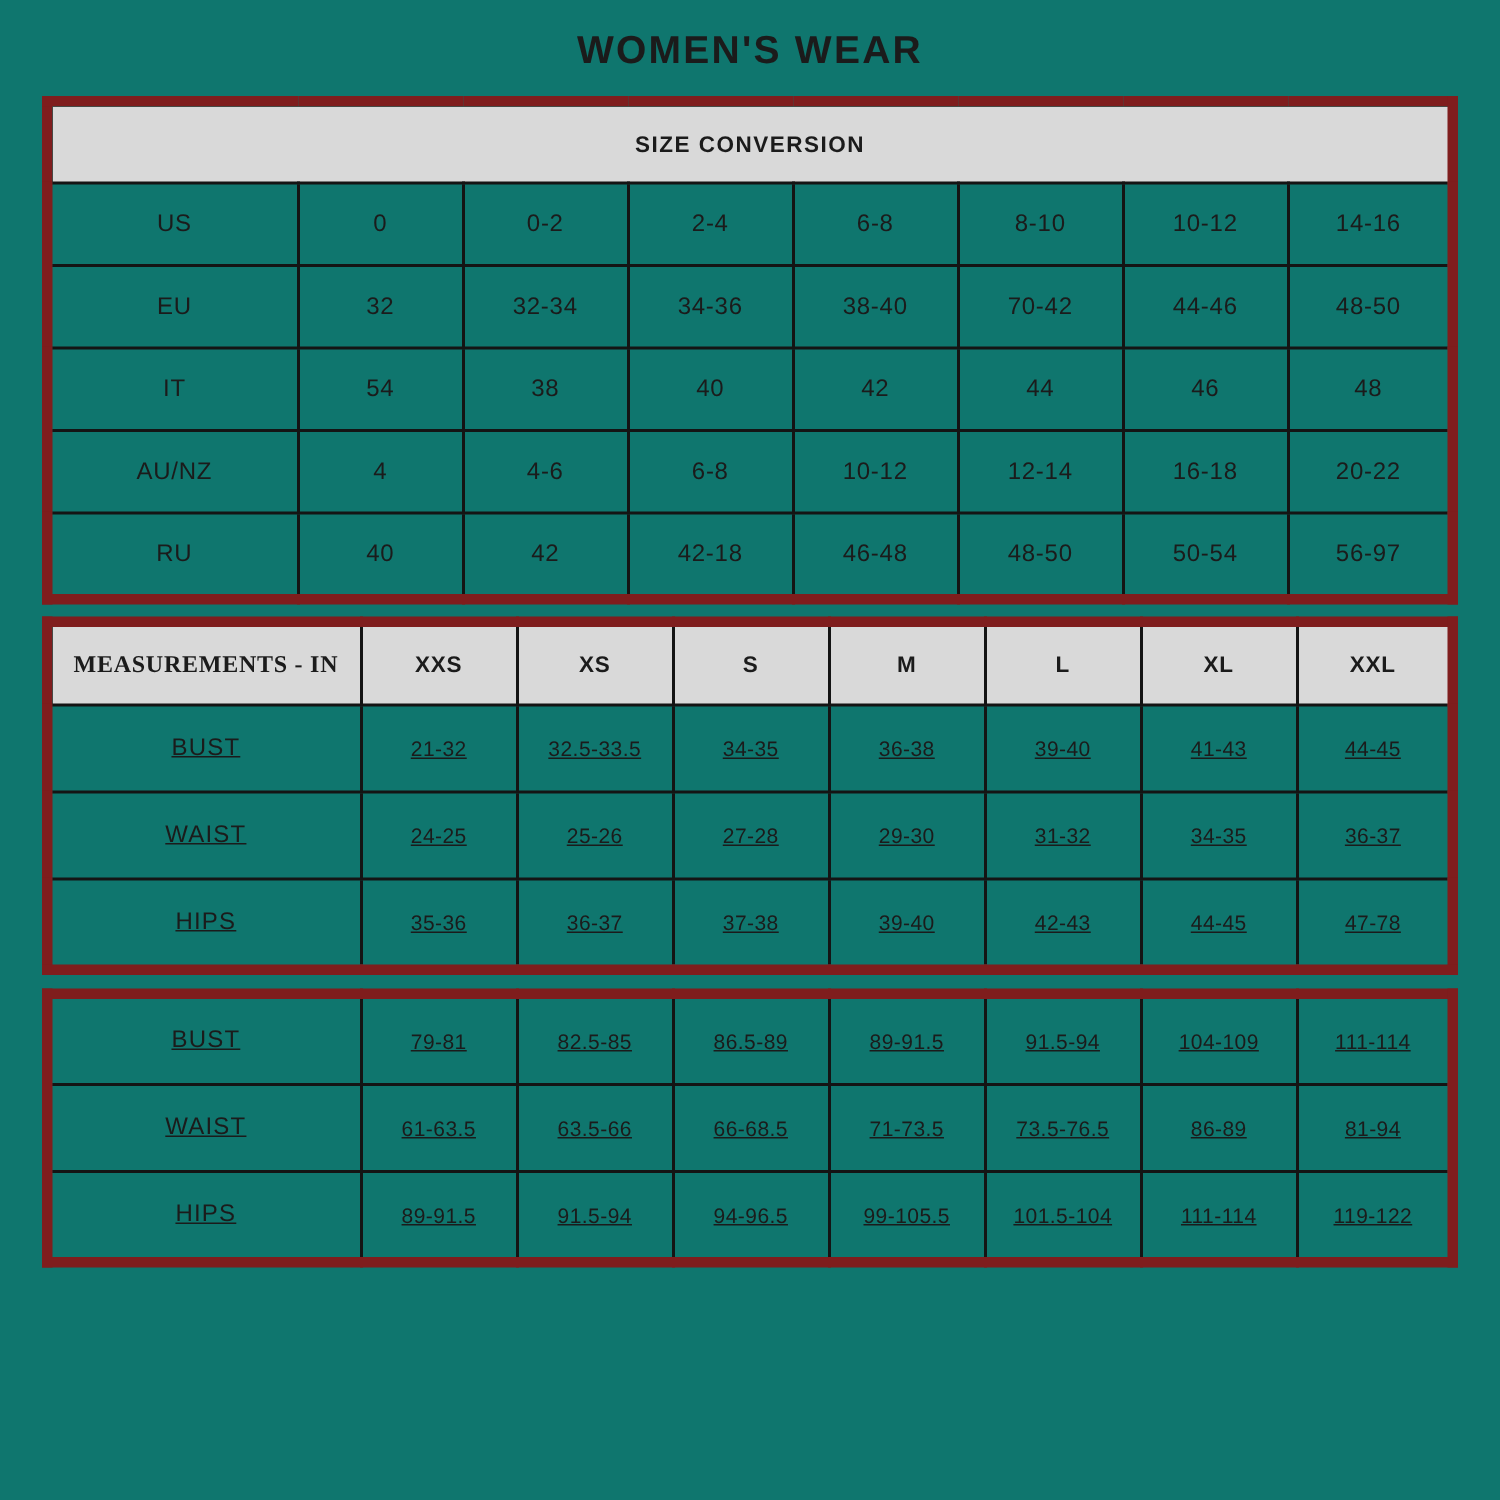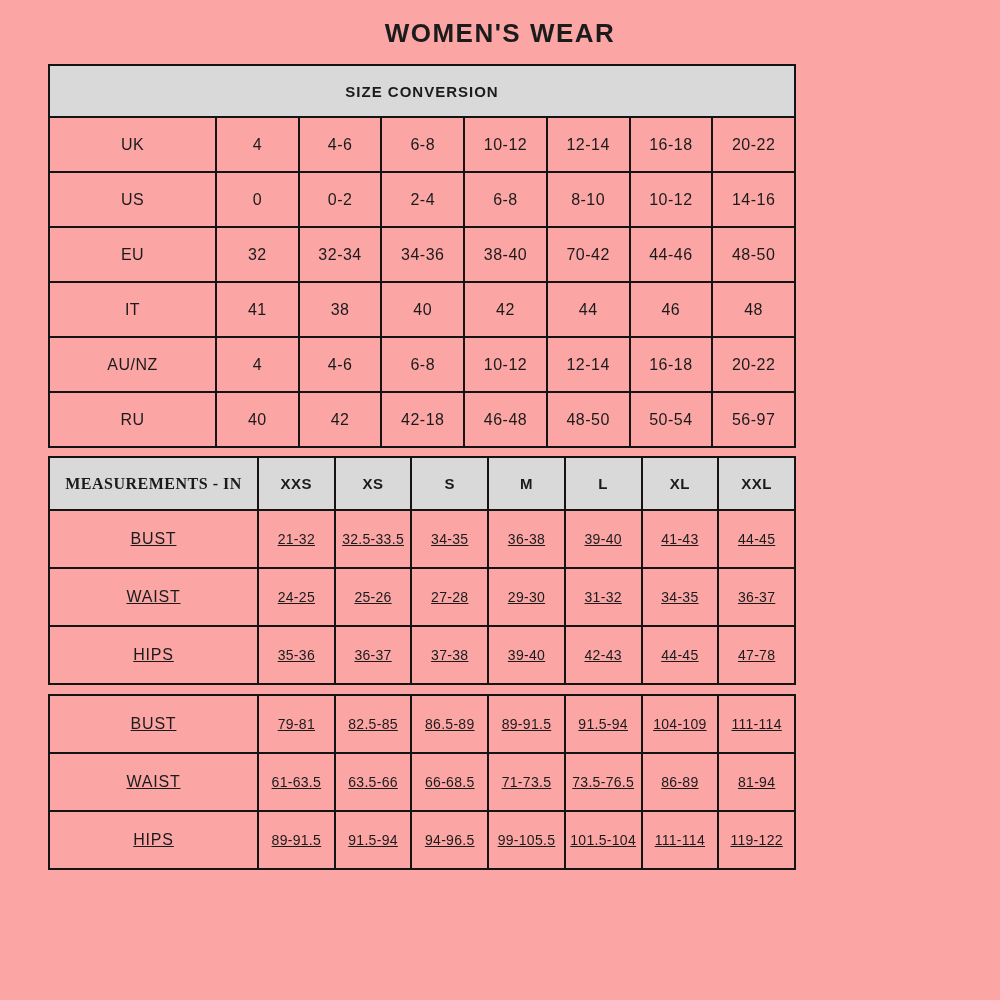--- a/index.html
+++ b/index.html
@@ -7,36 +7,35 @@
     padding: 0;
     background: #ffffff;
     font-family: "Liberation Sans", sans-serif;
     color: #1b1b1b;
   }
   .page {
     box-sizing: border-box;
     width: 1000px;
     height: 1000px;
     padding: 10px 28px 0 28px;
-    background: #fca5a5;
+    background: #0f766e;
   }
   .title {
     text-align: center;
     font-size: 26px;
     font-weight: bold;
     letter-spacing: 1.5px;
     margin: 8px 0 15px 0;
     color: #1b1b1b;
   }
   table.tbl {
     border-collapse: collapse;
     table-layout: fixed;
-    width: 748px;
-    border: 2px solid #7f1d1d;
-    margin-left: 20px;
+    width: 944px;
+    border: 7px solid #7f1d1d;
   }
   table.tbl td {
     border: 2px solid #141414;
     text-align: center;
     vertical-align: middle;
     padding: 0 2px;
     overflow: hidden;
     white-space: nowrap;
   }
   
@@ -95,30 +94,20 @@
         <col>
         <col>
         <col>
         <col>
     </colgroup>
     <tbody>
         <tr class="banner">
       <td colspan="8">SIZE CONVERSION</td>
     </tr>
     <tr class="data">
-      <td class="lbl">UK</td>
-      <td>4</td>
-      <td>4-6</td>
-      <td>6-8</td>
-      <td>10-12</td>
-      <td>12-14</td>
-      <td>16-18</td>
-      <td>20-22</td>
-    </tr>
-    <tr class="data">
       <td class="lbl">US</td>
       <td>0</td>
       <td>0-2</td>
       <td>2-4</td>
       <td>6-8</td>
       <td>8-10</td>
       <td>10-12</td>
       <td>14-16</td>
     </tr>
     <tr class="data">
@@ -126,21 +115,21 @@
       <td>32</td>
       <td>32-34</td>
       <td>34-36</td>
       <td>38-40</td>
       <td>70-42</td>
       <td>44-46</td>
       <td>48-50</td>
     </tr>
     <tr class="data">
       <td class="lbl">IT</td>
-      <td>41</td>
+      <td>54</td>
       <td>38</td>
       <td>40</td>
       <td>42</td>
       <td>44</td>
       <td>46</td>
       <td>48</td>
     </tr>
     <tr class="data">
       <td class="lbl">AU/NZ</td>
       <td>4</td>

